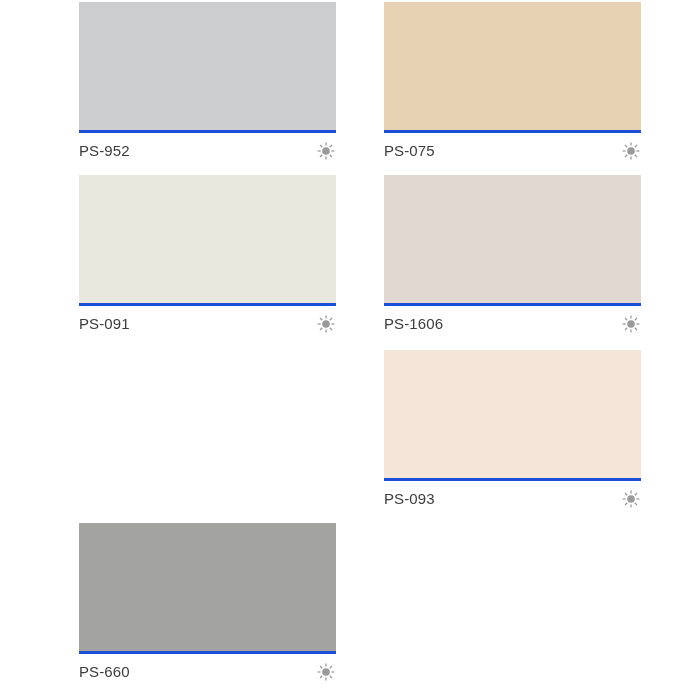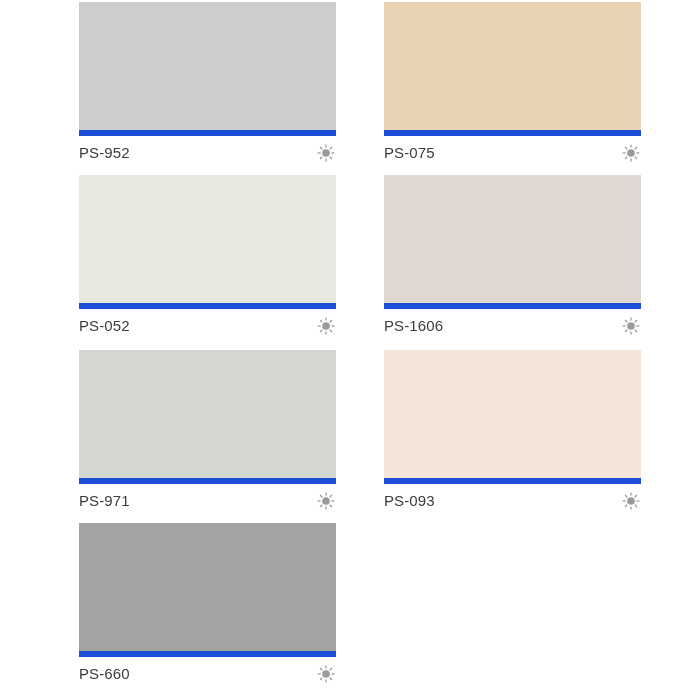--- a/index.html
+++ b/index.html
@@ -40,21 +40,21 @@
     display: block;
   }
 
   .swatch-footer {
     position: relative;
     height: 36px;
     width: 257px;
     display: flex;
     align-items: center;
     justify-content: space-between;
-    border-top: 6px solid #1d4ed8;
+    border-top: 3px solid #1d4ed8;
     padding-top: 3px;
   }
 
   .swatch-label {
     font-size: 15px;
     line-height: 18px;
     color: #3c3c3c;
     letter-spacing: 0.1px;
     white-space: nowrap;
     font-family: "Liberation Sans", sans-serif;
@@ -102,55 +102,38 @@
           <line x1="4.80" y1="12.00" x2="0.80" y2="12.00" stroke="#9a9a9a" stroke-width="1.7" stroke-linecap="butt"></line>
           <line x1="6.91" y1="6.91" x2="4.08" y2="4.08" stroke="#9a9a9a" stroke-width="1.7" stroke-linecap="butt"></line>
           <line x1="12.00" y1="4.80" x2="12.00" y2="0.80" stroke="#9a9a9a" stroke-width="1.7" stroke-linecap="butt"></line>
           <line x1="17.09" y1="6.91" x2="19.92" y2="4.08" stroke="#9a9a9a" stroke-width="1.7" stroke-linecap="butt"></line>
         </svg>
       </div>
     </div>
     <div class="swatch-cell row-1 col-left">
       <div class="swatch-chip" style="background: rgb(233, 232, 223);"></div>
       <div class="swatch-footer">
-        <span class="swatch-label">PS-052</span>
+        <span class="swatch-label">PS-091</span>
         <svg viewBox="0 0 24 24" class="sun-icon">
           <circle cx="12" cy="12" r="5.1" fill="#9a9a9a"></circle>
           <line x1="19.20" y1="12.00" x2="23.20" y2="12.00" stroke="#9a9a9a" stroke-width="1.7" stroke-linecap="butt"></line>
           <line x1="17.09" y1="17.09" x2="19.92" y2="19.92" stroke="#9a9a9a" stroke-width="1.7" stroke-linecap="butt"></line>
           <line x1="12.00" y1="19.20" x2="12.00" y2="23.20" stroke="#9a9a9a" stroke-width="1.7" stroke-linecap="butt"></line>
           <line x1="6.91" y1="17.09" x2="4.08" y2="19.92" stroke="#9a9a9a" stroke-width="1.7" stroke-linecap="butt"></line>
           <line x1="4.80" y1="12.00" x2="0.80" y2="12.00" stroke="#9a9a9a" stroke-width="1.7" stroke-linecap="butt"></line>
           <line x1="6.91" y1="6.91" x2="4.08" y2="4.08" stroke="#9a9a9a" stroke-width="1.7" stroke-linecap="butt"></line>
           <line x1="12.00" y1="4.80" x2="12.00" y2="0.80" stroke="#9a9a9a" stroke-width="1.7" stroke-linecap="butt"></line>
           <line x1="17.09" y1="6.91" x2="19.92" y2="4.08" stroke="#9a9a9a" stroke-width="1.7" stroke-linecap="butt"></line>
         </svg>
       </div>
     </div>
     <div class="swatch-cell row-1 col-right">
       <div class="swatch-chip" style="background: rgb(224, 216, 209);"></div>
       <div class="swatch-footer">
         <span class="swatch-label">PS-1606</span>
-        <svg viewBox="0 0 24 24" class="sun-icon">
-          <circle cx="12" cy="12" r="5.1" fill="#9a9a9a"></circle>
-          <line x1="19.20" y1="12.00" x2="23.20" y2="12.00" stroke="#9a9a9a" stroke-width="1.7" stroke-linecap="butt"></line>
-          <line x1="17.09" y1="17.09" x2="19.92" y2="19.92" stroke="#9a9a9a" stroke-width="1.7" stroke-linecap="butt"></line>
-          <line x1="12.00" y1="19.20" x2="12.00" y2="23.20" stroke="#9a9a9a" stroke-width="1.7" stroke-linecap="butt"></line>
-          <line x1="6.91" y1="17.09" x2="4.08" y2="19.92" stroke="#9a9a9a" stroke-width="1.7" stroke-linecap="butt"></line>
-          <line x1="4.80" y1="12.00" x2="0.80" y2="12.00" stroke="#9a9a9a" stroke-width="1.7" stroke-linecap="butt"></line>
-          <line x1="6.91" y1="6.91" x2="4.08" y2="4.08" stroke="#9a9a9a" stroke-width="1.7" stroke-linecap="butt"></line>
-          <line x1="12.00" y1="4.80" x2="12.00" y2="0.80" stroke="#9a9a9a" stroke-width="1.7" stroke-linecap="butt"></line>
-          <line x1="17.09" y1="6.91" x2="19.92" y2="4.08" stroke="#9a9a9a" stroke-width="1.7" stroke-linecap="butt"></line>
-        </svg>
-      </div>
-    </div>
-    <div class="swatch-cell row-2 col-left">
-      <div class="swatch-chip" style="background: rgb(212, 214, 209);"></div>
-      <div class="swatch-footer">
-        <span class="swatch-label">PS-971</span>
         <svg viewBox="0 0 24 24" class="sun-icon">
           <circle cx="12" cy="12" r="5.1" fill="#9a9a9a"></circle>
           <line x1="19.20" y1="12.00" x2="23.20" y2="12.00" stroke="#9a9a9a" stroke-width="1.7" stroke-linecap="butt"></line>
           <line x1="17.09" y1="17.09" x2="19.92" y2="19.92" stroke="#9a9a9a" stroke-width="1.7" stroke-linecap="butt"></line>
           <line x1="12.00" y1="19.20" x2="12.00" y2="23.20" stroke="#9a9a9a" stroke-width="1.7" stroke-linecap="butt"></line>
           <line x1="6.91" y1="17.09" x2="4.08" y2="19.92" stroke="#9a9a9a" stroke-width="1.7" stroke-linecap="butt"></line>
           <line x1="4.80" y1="12.00" x2="0.80" y2="12.00" stroke="#9a9a9a" stroke-width="1.7" stroke-linecap="butt"></line>
           <line x1="6.91" y1="6.91" x2="4.08" y2="4.08" stroke="#9a9a9a" stroke-width="1.7" stroke-linecap="butt"></line>
           <line x1="12.00" y1="4.80" x2="12.00" y2="0.80" stroke="#9a9a9a" stroke-width="1.7" stroke-linecap="butt"></line>
           <line x1="17.09" y1="6.91" x2="19.92" y2="4.08" stroke="#9a9a9a" stroke-width="1.7" stroke-linecap="butt"></line>

